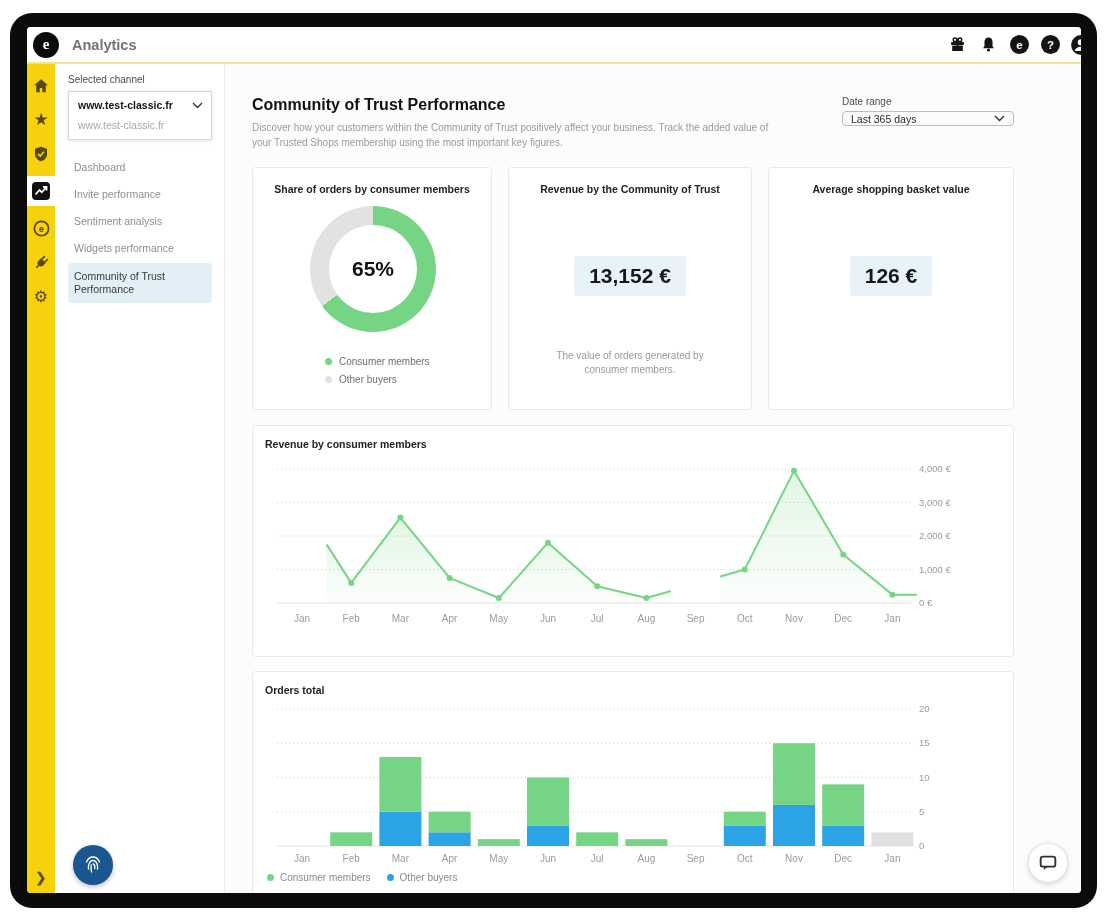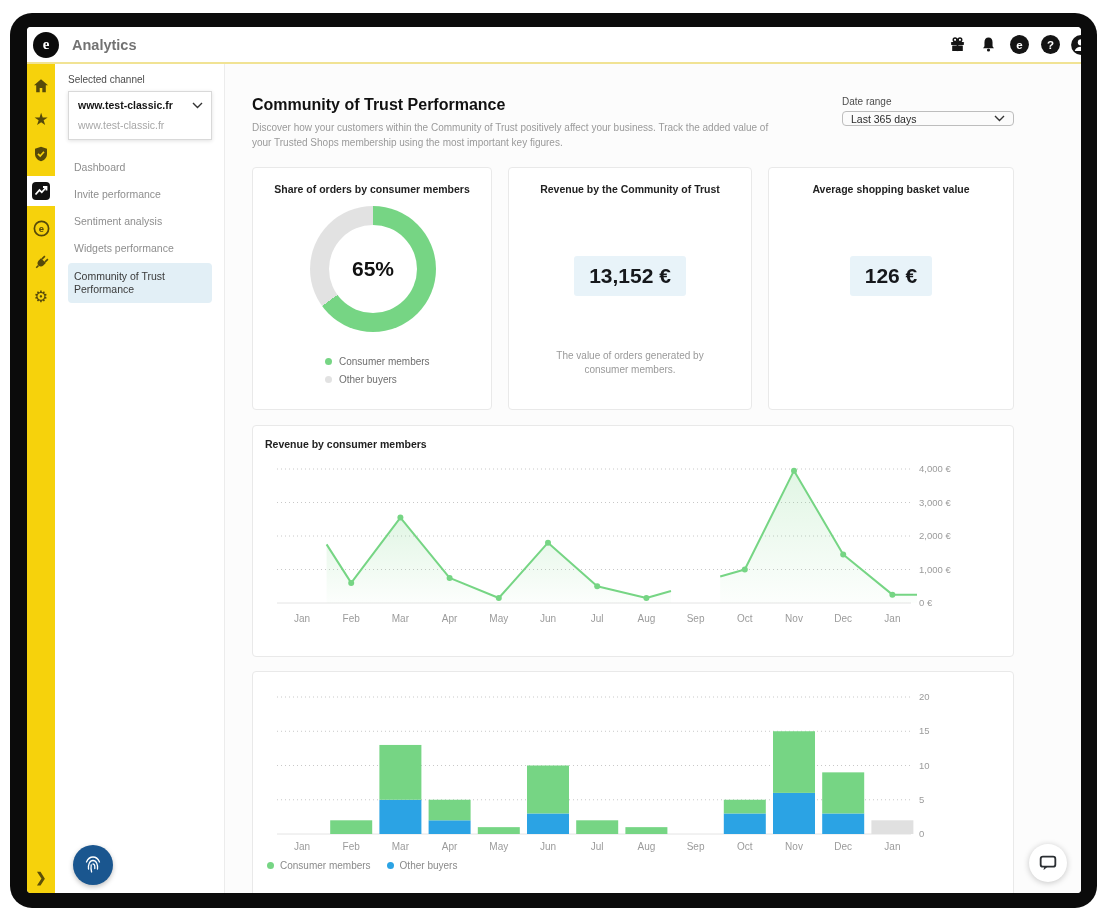--- a/index.html
+++ b/index.html
@@ -287,20 +287,21 @@
               <path d="M457.20000000000005,126.535L481.8,119.5L531,20.674999999999983L580.2,104.425L629.4000000000001,144.625L654,144.625L654,153L457.20000000000005,153Z" fill="url(#gfill)" stroke="none"></path>
               <polyline points="457.20000000000005,126.535 481.8,119.5 531,20.674999999999983 580.2,104.425 629.4000000000001,144.625 654,144.625" fill="none" stroke="#76d584" stroke-width="2" stroke-linejoin="round"></polyline>
               <circle cx="481.8" cy="119.5" r="3" fill="#76d584"></circle>
               <circle cx="531" cy="20.674999999999983" r="3" fill="#76d584"></circle>
               <circle cx="580.2" cy="104.425" r="3" fill="#76d584"></circle>
               <circle cx="629.4000000000001" cy="144.625" r="3" fill="#76d584"></circle>
             </svg>
         </div>
 
         <div class="panel bar-panel">
+          <div class="panel-title">Orders total</div>
           <svg width="742" height="170">
               <line x1="14" x2="648" y1="150" y2="150" stroke="#e4e4e4" stroke-width="1" stroke-dasharray=""></line>
               <text x="656" y="153" font-size="9.5" fill="#9b9b9b">0</text>
               <line x1="14" x2="648" y1="115.75" y2="115.75" stroke="#c8c8c8" stroke-width="1" stroke-dasharray="1 3"></line>
               <text x="656" y="118.75" font-size="9.5" fill="#9b9b9b">5</text>
               <line x1="14" x2="648" y1="81.5" y2="81.5" stroke="#c8c8c8" stroke-width="1" stroke-dasharray="1 3"></line>
               <text x="656" y="84.5" font-size="9.5" fill="#9b9b9b">10</text>
               <line x1="14" x2="648" y1="47.25" y2="47.25" stroke="#c8c8c8" stroke-width="1" stroke-dasharray="1 3"></line>
               <text x="656" y="50.25" font-size="9.5" fill="#9b9b9b">15</text>
               <line x1="14" x2="648" y1="13" y2="13" stroke="#c8c8c8" stroke-width="1" stroke-dasharray="1 3"></line>

